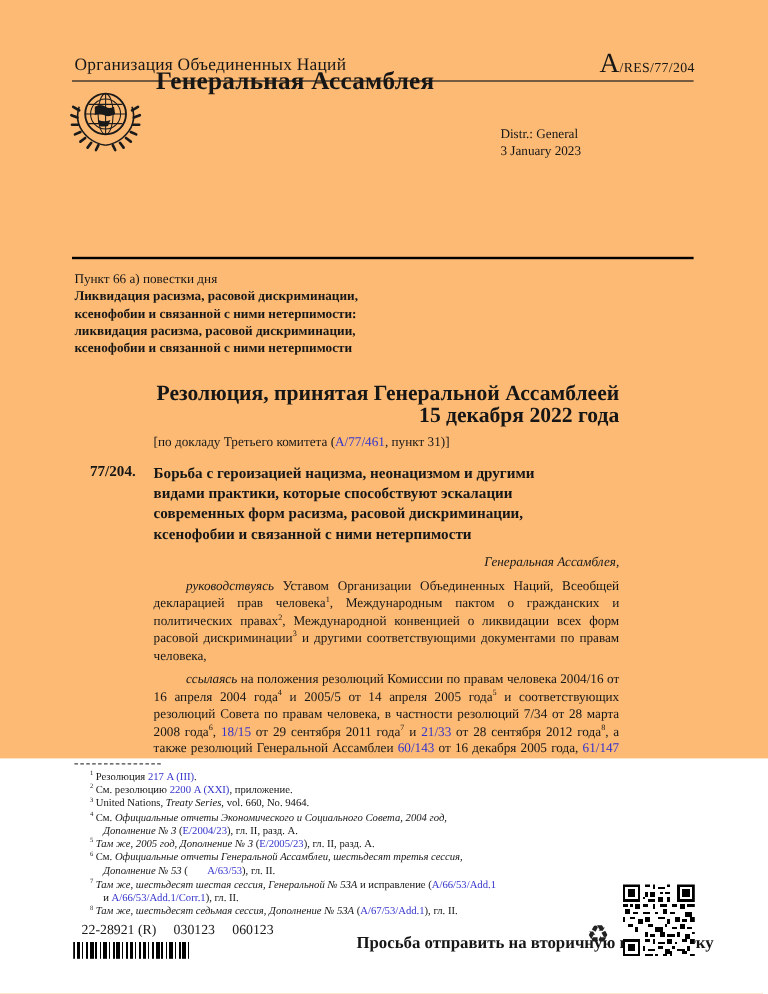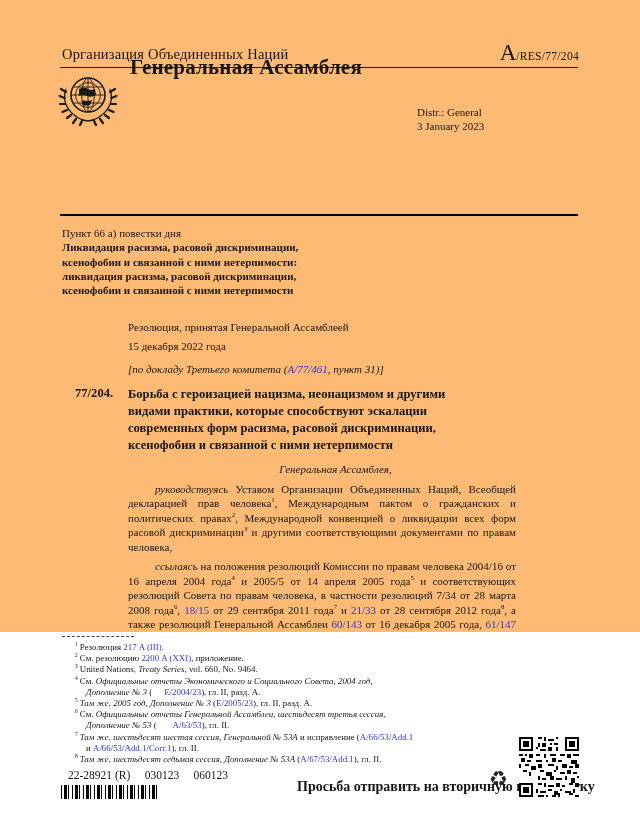--- a/index.html
+++ b/index.html
@@ -23,27 +23,27 @@
   .emblem{position:absolute;left:56px;top:69px;}
   .assembly-title{position:absolute;left:130px;top:55px;font-size:21px;font-weight:bold;letter-spacing:.2px;}
   .distr{position:absolute;left:417px;top:83px;font-size:11px;line-height:14px;margin-top:22px;}
   .rule-thick{position:absolute;left:60px;top:214px;width:518px;border-top:2.6px solid #000;}
 
   
   .session{position:absolute;left:62px;top:226px;width:330px;font-size:11px;line-height:14.3px;}
 
   
   .main{position:absolute;left:128px;top:318px;width:388px;z-index:1;}
-  .res-heading{font-size:11px;font-weight:normal;line-height:18.5px;}
-  .report-note{margin-top:8px;font-size:11px;font-style:italic;}
+  .res-heading{font-size:18px;font-weight:bold;line-height:18.5px;text-align:right;}
+  .report-note{margin-top:8px;font-size:11px;}
   .res-block{position:relative;margin-top:11px;}
   .res-num{position:absolute;left:-53px;top:0;font-weight:bold;font-size:12.6px;}
   .res-title{font-weight:bold;font-size:12.6px;line-height:17px;}
   .para{margin:0;font-size:11px;line-height:14.5px;text-align:justify;text-indent:27px;}
-  .para.first{margin-top:8px;text-align:center;}
+  .para.first{margin-top:8px;text-align:right;}
   .para.mt{margin-top:5px;}
 
   
   .fn-area{position:absolute;left:0;top:632px;width:640px;height:196px;background:#fff;z-index:2;}
   .fn-rule{margin:4px 0 5px 62px;width:72px;border-top:1px dashed #444;}
   .fn-list{margin-left:75px;width:442px;font-size:8.9px;line-height:11.2px;}
   .fn{padding-left:11px;text-indent:-11px;}
   .fn-num{margin-right:2px;}
 
   
@@ -136,21 +136,21 @@
     <p class="para mt"><span class="i">ссылаясь</span><span> на положения резолюций Комиссии по правам человека 2004/16 от 16 апреля 2004 года</span><span class="sup">4</span><span> и 2005/5 от 14 апреля 2005 года</span><span class="sup">5</span><span> и соответствующих резолюций Совета по правам человека, в частности резолюций 7/34 от 28 марта 2008 года</span><span class="sup">6</span><span>, </span><span class="link" style="color: rgb(51, 51, 204);">18/15</span><span> от 29 сентября 2011 года</span><span class="sup">7</span><span> и </span><span class="link" style="color: rgb(51, 51, 204);">21/33</span><span> от 28 сентября 2012 года</span><span class="sup">8</span><span>, а также резолюций Генеральной Ассамблеи </span><span class="link" style="color: rgb(51, 51, 204);">60/143</span><span> от 16 декабря 2005 года, </span><span class="link" style="color: rgb(51, 51, 204);">61/147</span><span> от 19 декабря 2006 года, </span><span class="link" style="color: rgb(51, 51, 204);">62/142</span><span> от 18 декабря 2007 года, </span><span class="link" style="color: rgb(51, 51, 204);">63/162</span><span> от 18 декабря 2008 года, </span><span class="link" style="color: rgb(51, 51, 204);">64/147</span><span> от 18 декабря 2009 года, </span><span class="link" style="color: rgb(51, 51, 204);">65/199</span><span> от 21 декабря</span></p>
   </div>
 
   <div class="fn-area">
     <div class="fn-rule"></div>
     <div class="fn-list">
       <div class="fn"><span class="sup fn-num">1</span><span class="pre"><span>Резолюция </span><span class="link" style="color: rgb(51, 51, 204);">217 A (III)</span><span>.</span></span></div>
       <div class="fn"><span class="sup fn-num">2</span><span class="pre"><span>См. резолюцию </span><span class="link" style="color: rgb(51, 51, 204);">2200 A (XXI)</span><span>, приложение.</span></span></div>
       <div class="fn"><span class="sup fn-num">3</span><span class="pre"><span>United Nations, </span><span class="i">Treaty Series</span><span>, vol. 660, No. 9464.</span></span></div>
       <div class="fn"><span class="sup fn-num">4</span><span class="pre"><span>См. </span><span class="i">Официальные отчеты Экономического и Социального Совета, 2004 год,
-Дополнение № 3</span><span> (</span><span class="link" style="color: rgb(51, 51, 204); margin-left: 12px;">E/2004/23</span><span>), гл. II, разд. A.</span></span></div>
+Дополнение № 3</span><span> (</span><span class="link" style="color: rgb(51, 51, 204);">E/2004/23</span><span>), гл. II, разд. A.</span></span></div>
       <div class="fn"><span class="sup fn-num">5</span><span class="pre"><span class="i">Там же</span><span>, </span><span class="i">2005 год, Дополнение № 3</span><span> (</span><span class="link" style="color: rgb(51, 51, 204);">E/2005/23</span><span>), гл. II, разд. A.</span></span></div>
       <div class="fn"><span class="sup fn-num">6</span><span class="pre"><span>См. </span><span class="i">Официальные отчеты Генеральной Ассамблеи, шестьдесят третья сессия,
 Дополнение № 53</span><span> (</span><span class="link" style="color: rgb(51, 51, 204); margin-left: 16px;">A/63/53</span><span>), гл. II.</span></span></div>
       <div class="fn"><span class="sup fn-num">7</span><span class="pre"><span class="i">Там же</span><span>, </span><span class="i">шестьдесят шестая сессия, Генеральной № 53A</span><span> и исправление (</span><span class="link" style="color: rgb(51, 51, 204);">A/66/53/Add.1</span><span>
 и </span><span class="link" style="color: rgb(51, 51, 204);">A/66/53/Add.1/Corr.1</span><span>), гл. II.</span></span></div>
       <div class="fn"><span class="sup fn-num">8</span><span class="pre"><span class="i">Там же</span><span>, </span><span class="i">шестьдесят седьмая сессия, Дополнение № 53A</span><span> (</span><span class="link" style="color: rgb(51, 51, 204);">A/67/53/Add.1</span><span>), гл. II.</span></span></div>
     </div>
   </div>
 
   <div class="job-number">22-28921 (R)     030123     060123</div>

